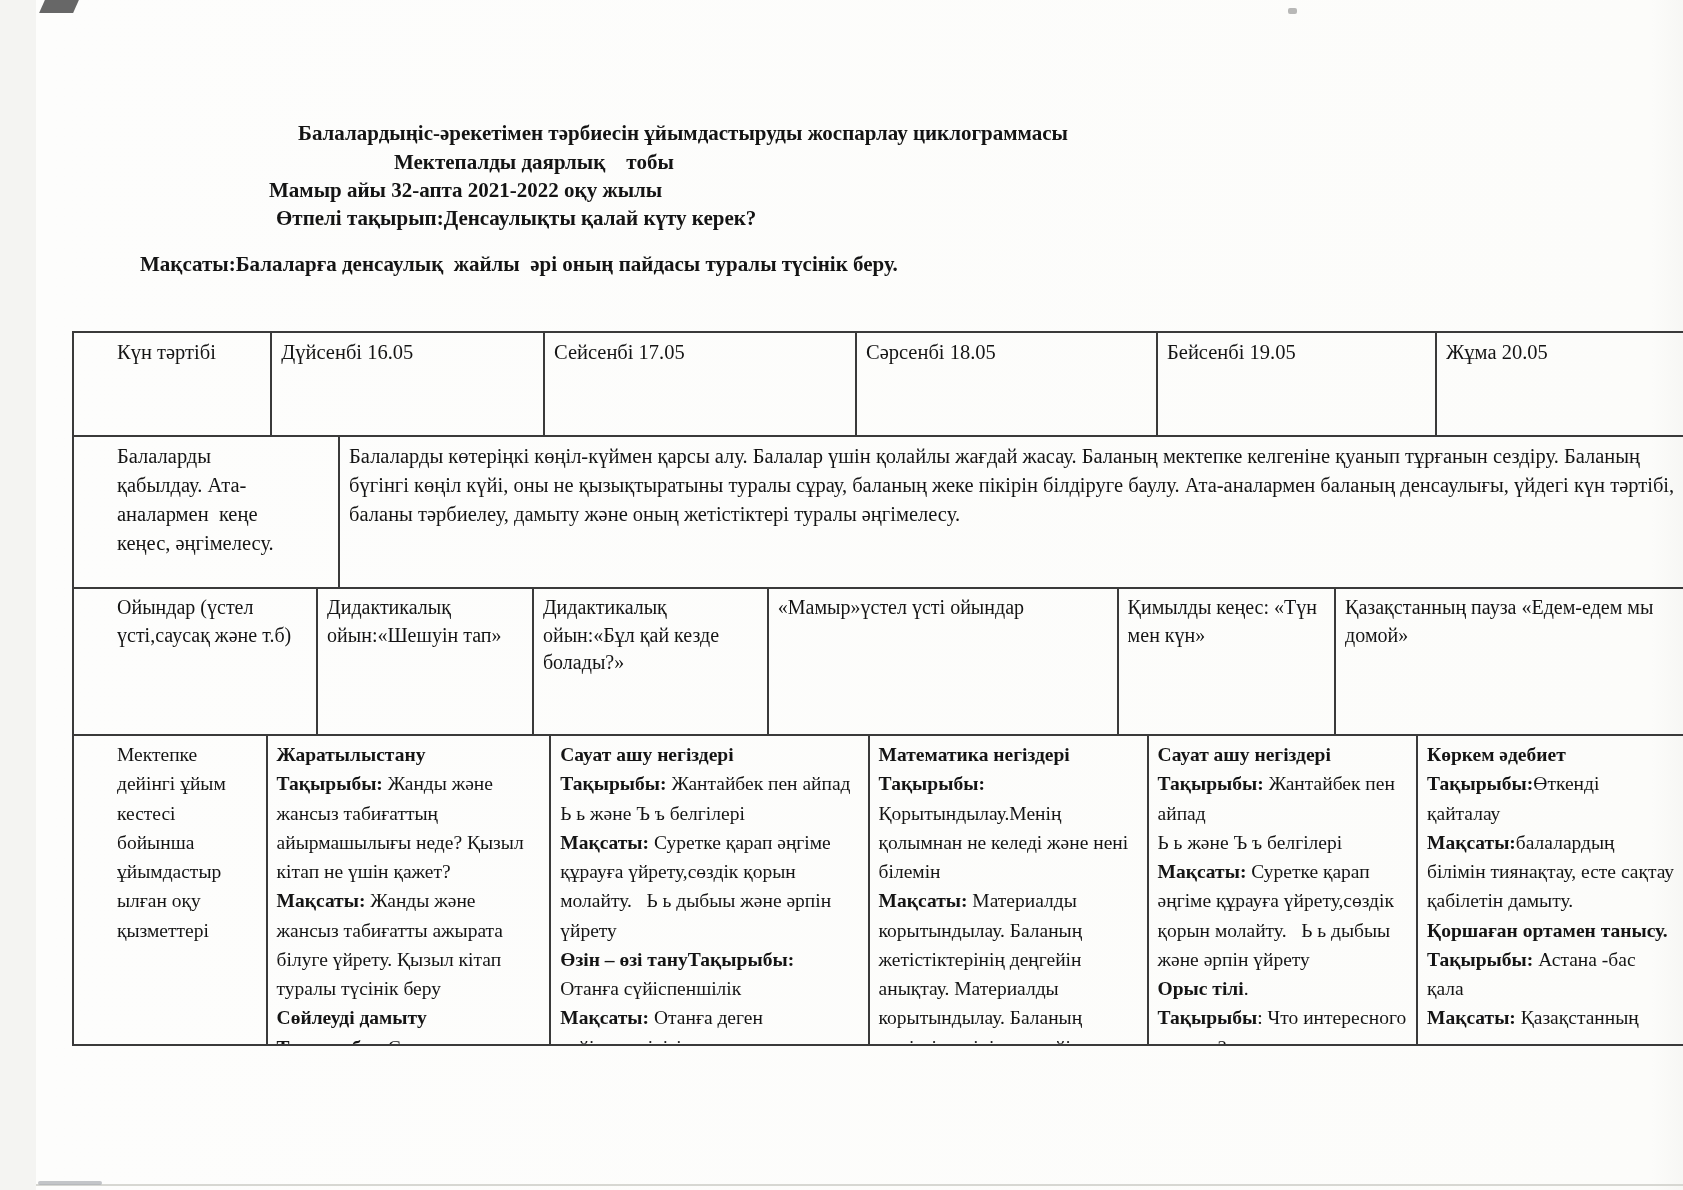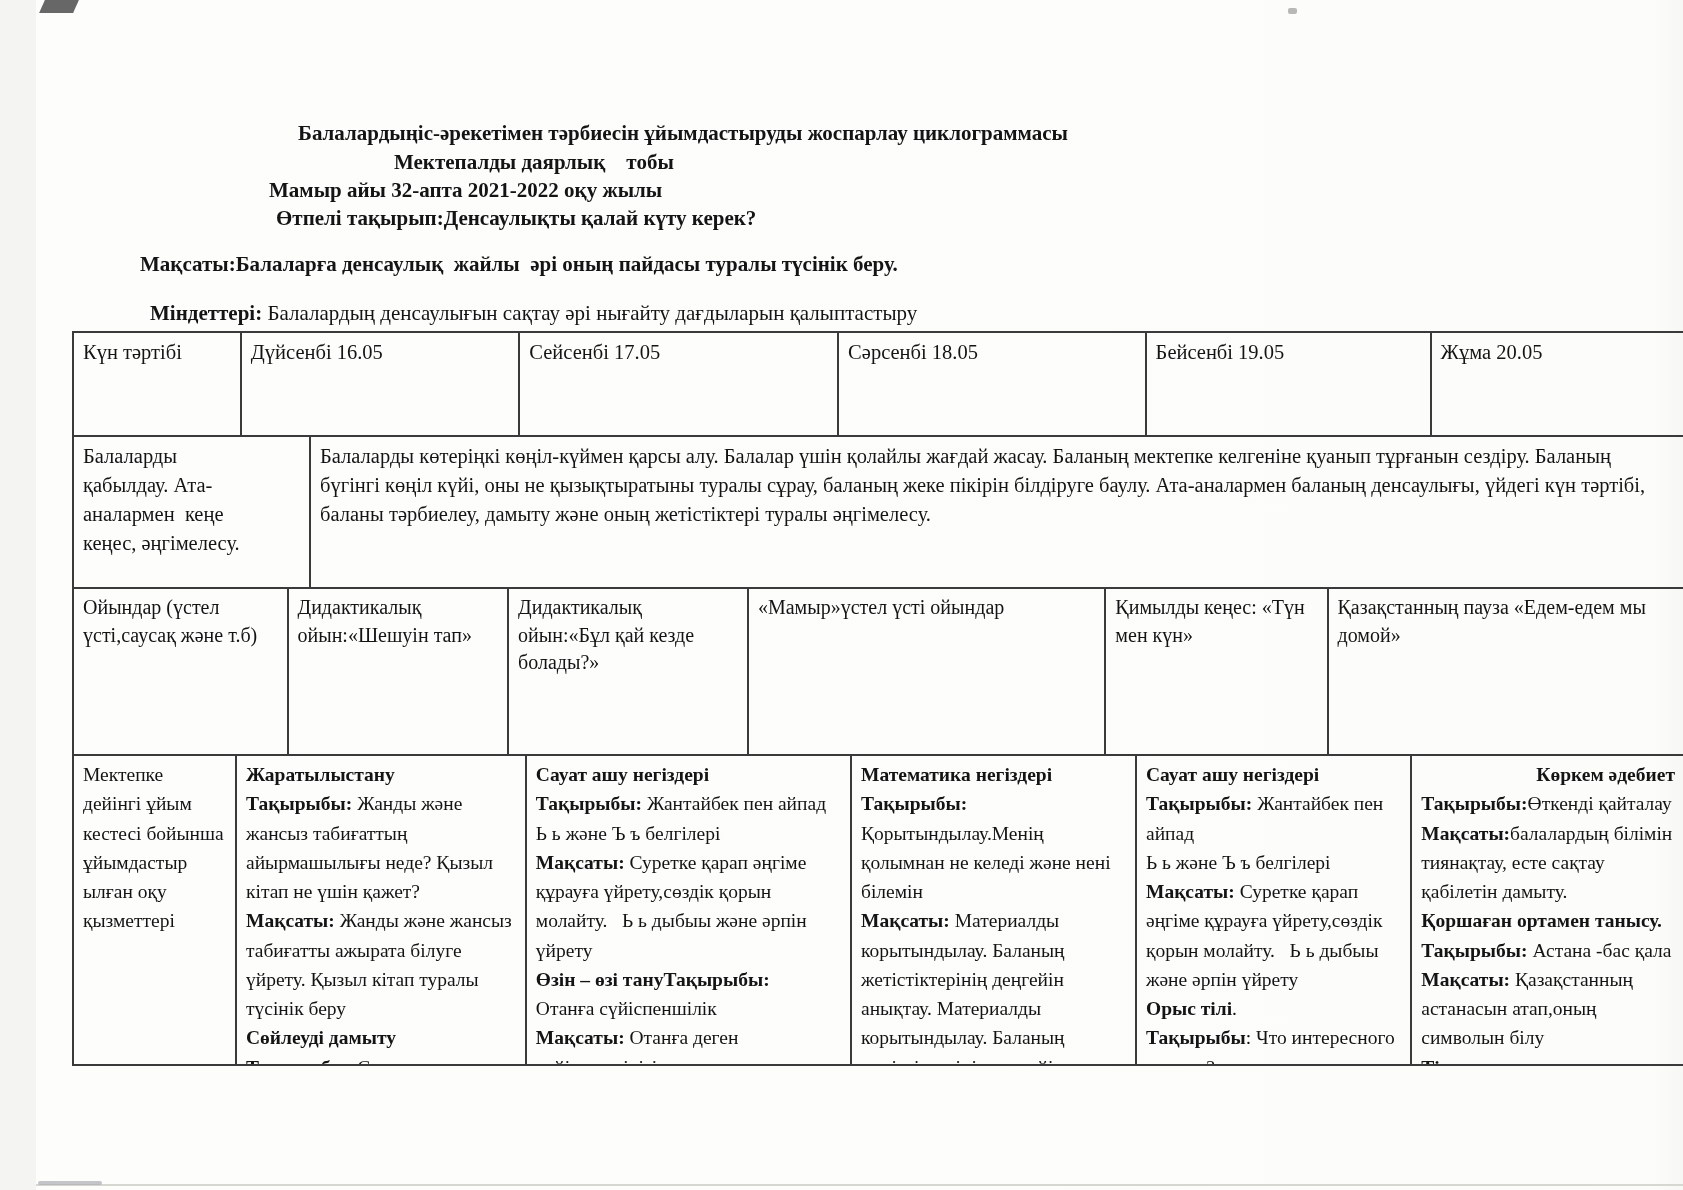--- a/index.html
+++ b/index.html
@@ -6,24 +6,24 @@
   html,body { width:1683px; height:1190px; overflow:hidden; }
   body { background:#f4f4f2; }
   .page {
     position:relative; width:1683px; height:1190px;
     background:linear-gradient(90deg,#fdfdfc 0%,#fcfcfa 96%,#f1f1ee 100%);
     font-family:"Liberation Serif","DejaVu Serif",serif;
     color:#141414;
     margin-left:36px;
   }
   .b { font-weight:bold; }
-  .ctr { text-align:right; }
+  .ctr { text-align:left; }
   .hl { position:absolute; white-space:pre-wrap; font-size:21px; line-height:1.3; }
   .tbl { position:absolute; left:36px; top:331px; width:1614px; border:2px solid #3a3a3a; }
-  .row { display:flex; border-top:2px solid #3a3a3a; }
+  .row { display:flex; border-top:2px solid #3a3a3a;padding-left:34px; }
   .row:first-child { border-top:none; }
   .cell {
     border-left:2px solid #3a3a3a; padding:5px 9px; overflow:hidden;
     white-space:pre-wrap; font-size:20px; line-height:1.38;
   }
   .cell:first-child { border-left:none; }
   .r1 .cell { font-size:20.5px; }
   .r2 .cell { font-size:20.5px; line-height:1.42; }
   .vc { display:flex; align-items:flex-start; }
   .r4 .cell { font-size:19.5px; line-height:1.5; padding-top:4px; }
@@ -39,21 +39,20 @@
 <div class="page">
 
   <div class="scan-mark-tl"></div>
   <div class="scan-speck"></div>
 
   <div class="hl b" style="left:262px;top:120px">Балалардыңіс-әрекетімен тәрбиесін ұйымдастыруды жоспарлау циклограммасы</div>
   <div class="hl b" style="left:358px;top:149px">Мектепалды даярлық    тобы</div>
   <div class="hl b" style="left:233px;top:177px">Мамыр айы 32-апта 2021-2022 оқу жылы</div>
   <div class="hl b" style="left:240px;top:205px">Өтпелі тақырып:Денсаулықты қалай күту керек?</div>
   <div class="hl b" style="left:104px;top:251px">Мақсаты:Балаларға денсаулық  жайлы  әрі оның пайдасы туралы түсінік беру.</div>
-  <div class="hl" style="left:114px;top:300px"><span class="b">Міндеттері:</span><span class=""> Балалардың денсаулығын сақтау әрі нығайту дағдыларын қалыптастыру</span></div>
 
   <div class="tbl">
 
     <div class="row r1" style="height:102px">
       <div class="cell" style="flex:0 0 10.3%">Күн тәртібі</div>
       <div class="cell" style="flex:0 0 17.3%">Дүйсенбі 16.05</div>
       <div class="cell" style="flex:0 0 19.8%">Сейсенбі 17.05</div>
       <div class="cell" style="flex:0 0 19.1%">Сәрсенбі 18.05</div>
       <div class="cell" style="flex:0 0 17.7%">Бейсенбі 19.05</div>
       <div class="cell" style="flex:1">Жұма 20.05</div>
@@ -62,21 +61,21 @@
     <div class="row r2" style="height:152px">
       <div class="cell" style="flex:0 0 14.6%">Балаларды
 қабылдау. Ата-
 аналармен  кеңе
 кеңес, әңгімелесу.</div>
       <div class="cell vc" style="flex:1">
         <div>Балаларды көтеріңкі көңіл-күймен қарсы алу. Балалар үшін қолайлы жағдай жасау. Баланың мектепке келгеніне қуанып тұрғанын сездіру. Баланың бүгінгі көңіл күйі, оны не қызықтыратыны туралы сұрау, баланың жеке пікірін білдіруге баулу. Ата-аналармен баланың денсаулығы, үйдегі күн тәртібі, баланы тәрбиелеу, дамыту және оның жетістіктері туралы әңгімелесу.</div>
       </div>
     </div>
 
-    <div class="row r3" style="height:167px">
+    <div class="row r3" style="height:147px">
       <div class="cell" style="flex:0 0 13.2%">Ойындар (үстел үсті,саусақ және т.б)</div>
       <div class="cell" style="flex:0 0 13.7%">Дидактикалық ойын:«Шешуін тап»</div>
       <div class="cell" style="flex:0 0 14.9%">Дидактикалық ойын:«Бұл қай кезде болады?»</div>
       <div class="cell" style="flex:0 0 22.2%">«Мамыр»үстел үсті ойындар</div>
       <div class="cell" style="flex:0 0 13.8%">Қимылды кеңес: «Түн мен күн»</div>
       <div class="cell" style="flex:1">Қазақстанның пауза «Едем-едем мы домой»</div>
     </div>
 
     <div class="row r4" style="height:310px">
       <div class="cell" style="flex:0 0 10%">Мектепке дейінгі ұйым кестесі бойынша ұйымдастыр ылған оқу қызметтері</div>

